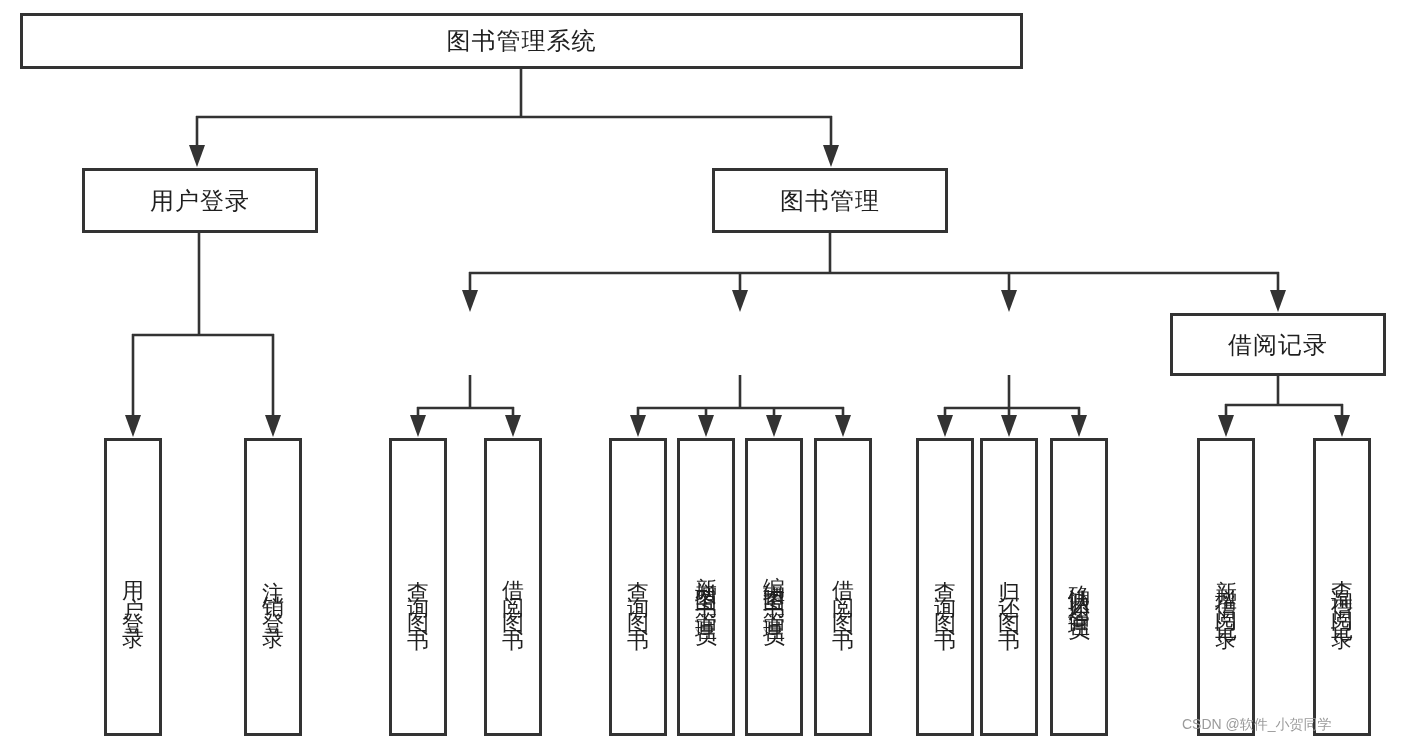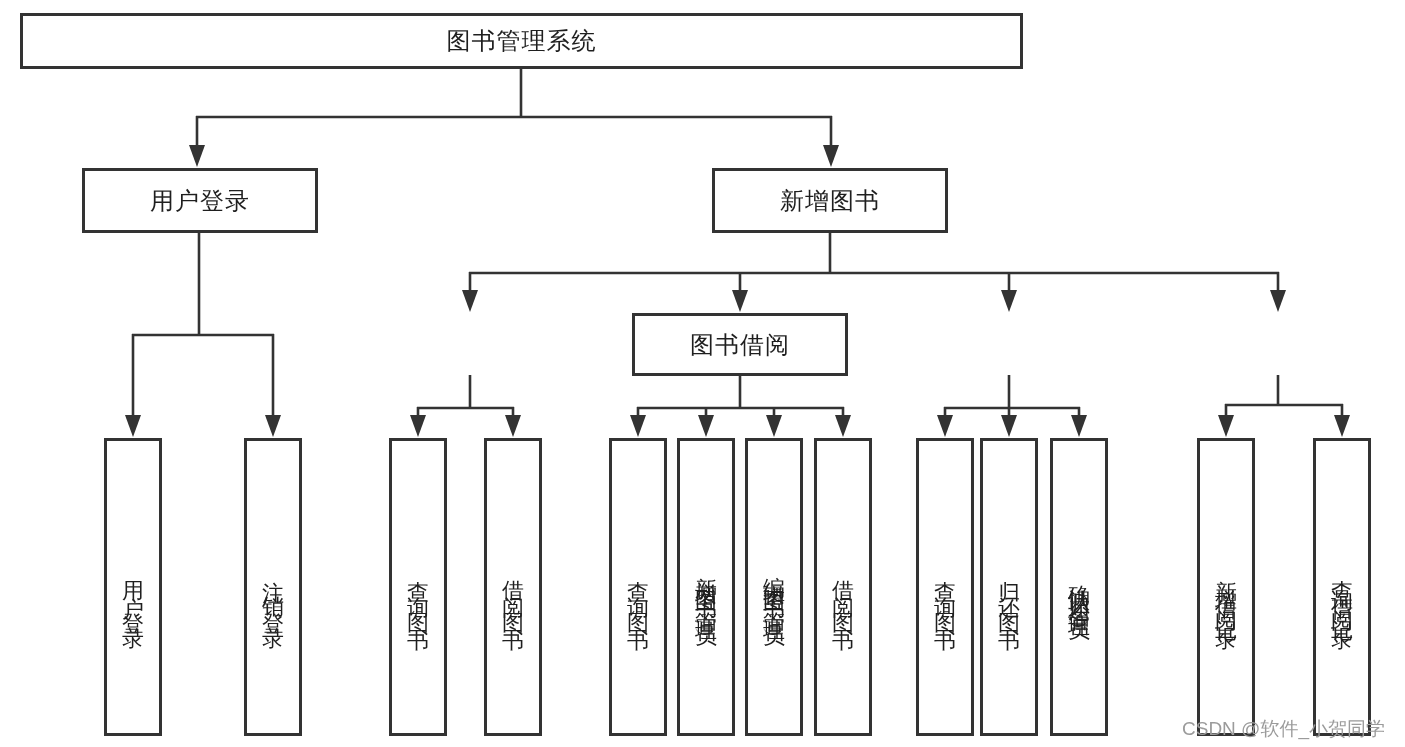--- a/index.html
+++ b/index.html
@@ -59,21 +59,21 @@
     line-height: 1;
     white-space: nowrap;
   }
   .ls4  span { letter-spacing: 16px; margin-bottom: -16px; }
   .ls6  span { letter-spacing: 10px; margin-bottom: -10px; }
   .ls9  span { letter-spacing: 7px;  margin-bottom: -7px; }
   .ls10 span { letter-spacing: 5px;  margin-bottom: -5px; }
   .watermark {
     position: absolute;
     left: 1182px; top: 716px;
-    font-size: 19px;
+    font-size: 14px;
     color: var(--watermark);
     white-space: nowrap;
     z-index: 5;
   }
 </style>
 </head>
 <body>
 
 <div class="canvas">
 
@@ -147,25 +147,25 @@
   </svg>
 
   <div class="node hbox" style="left:20px;top:13px;width:1003px;height:56px">
     <span>图书管理系统</span>
   </div>
 
   <div class="node hbox" style="left:82px;top:168px;width:236px;height:65px">
     <span>用户登录</span>
   </div>
   <div class="node hbox" style="left:712px;top:168px;width:236px;height:65px">
-    <span>新增图书</span>
-  </div>
-
-  <div class="node hbox" style="left:632px;top:313px;width:216px;height:63px">
-    <span>图书借阅</span>
+    <span>图书管理</span>
+  </div>
+
+  <div class="node hbox" style="left:1170px;top:313px;width:216px;height:63px">
+    <span>借阅记录</span>
   </div>
 
   <div class="node vbox ls4" style="left:104px">
     <span>用户登录</span>
   </div>
   <div class="node vbox ls4" style="left:244px">
     <span>注销登录</span>
   </div>
 
   <div class="node vbox ls4" style="left:389px">

